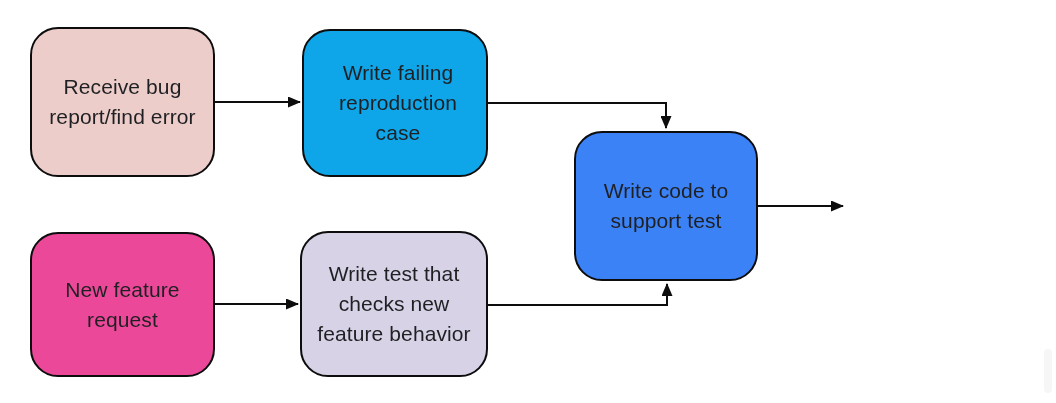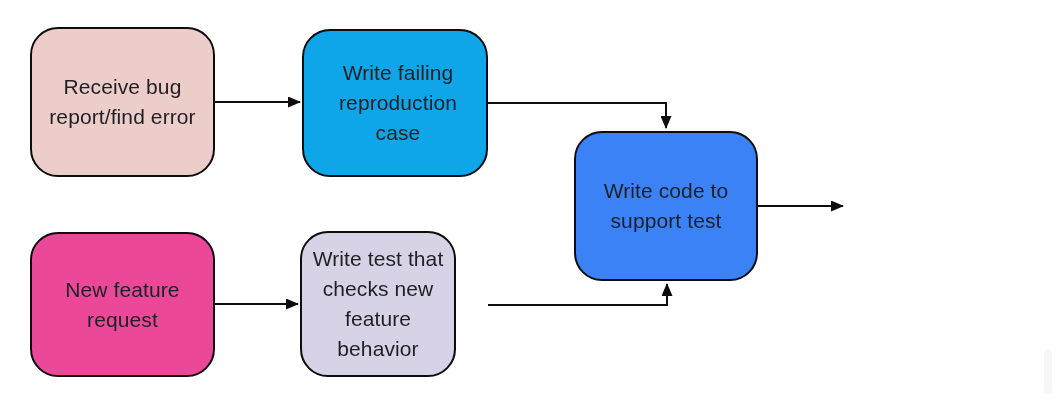--- a/index.html
+++ b/index.html
@@ -28,21 +28,21 @@
     text-align: center;
     color: #1f2023;
     font-size: 21px;
     line-height: 1.42;
     letter-spacing: 0.1px;
   }
   .node-label { white-space: pre-line; padding: 0 8px; }
   .n-bug     { left: 30px;  top: 27px;  width: 185px; height: 150px; }
   .n-repro   { left: 302px; top: 29px;  width: 186px; height: 148px; }
   .n-feature { left: 30px;  top: 232px; width: 185px; height: 145px; }
-  .n-test    { left: 300px; top: 231px; width: 156px; height: 146px; }
+  .n-test    { left: 300px; top: 231px; width: 188px; height: 146px; }
   .n-code    { left: 574px; top: 131px; width: 184px; height: 150px; }
   .n-pass    { left: 845px; top: 132px; width: 188px; height: 150px; }
   .scrollbar-thumb {
     position: absolute;
     left: 1044px; top: 349px;
     width: 8px; height: 44px;
     background: #f6f6f6;
     border-radius: 4px;
   }
 </style>

